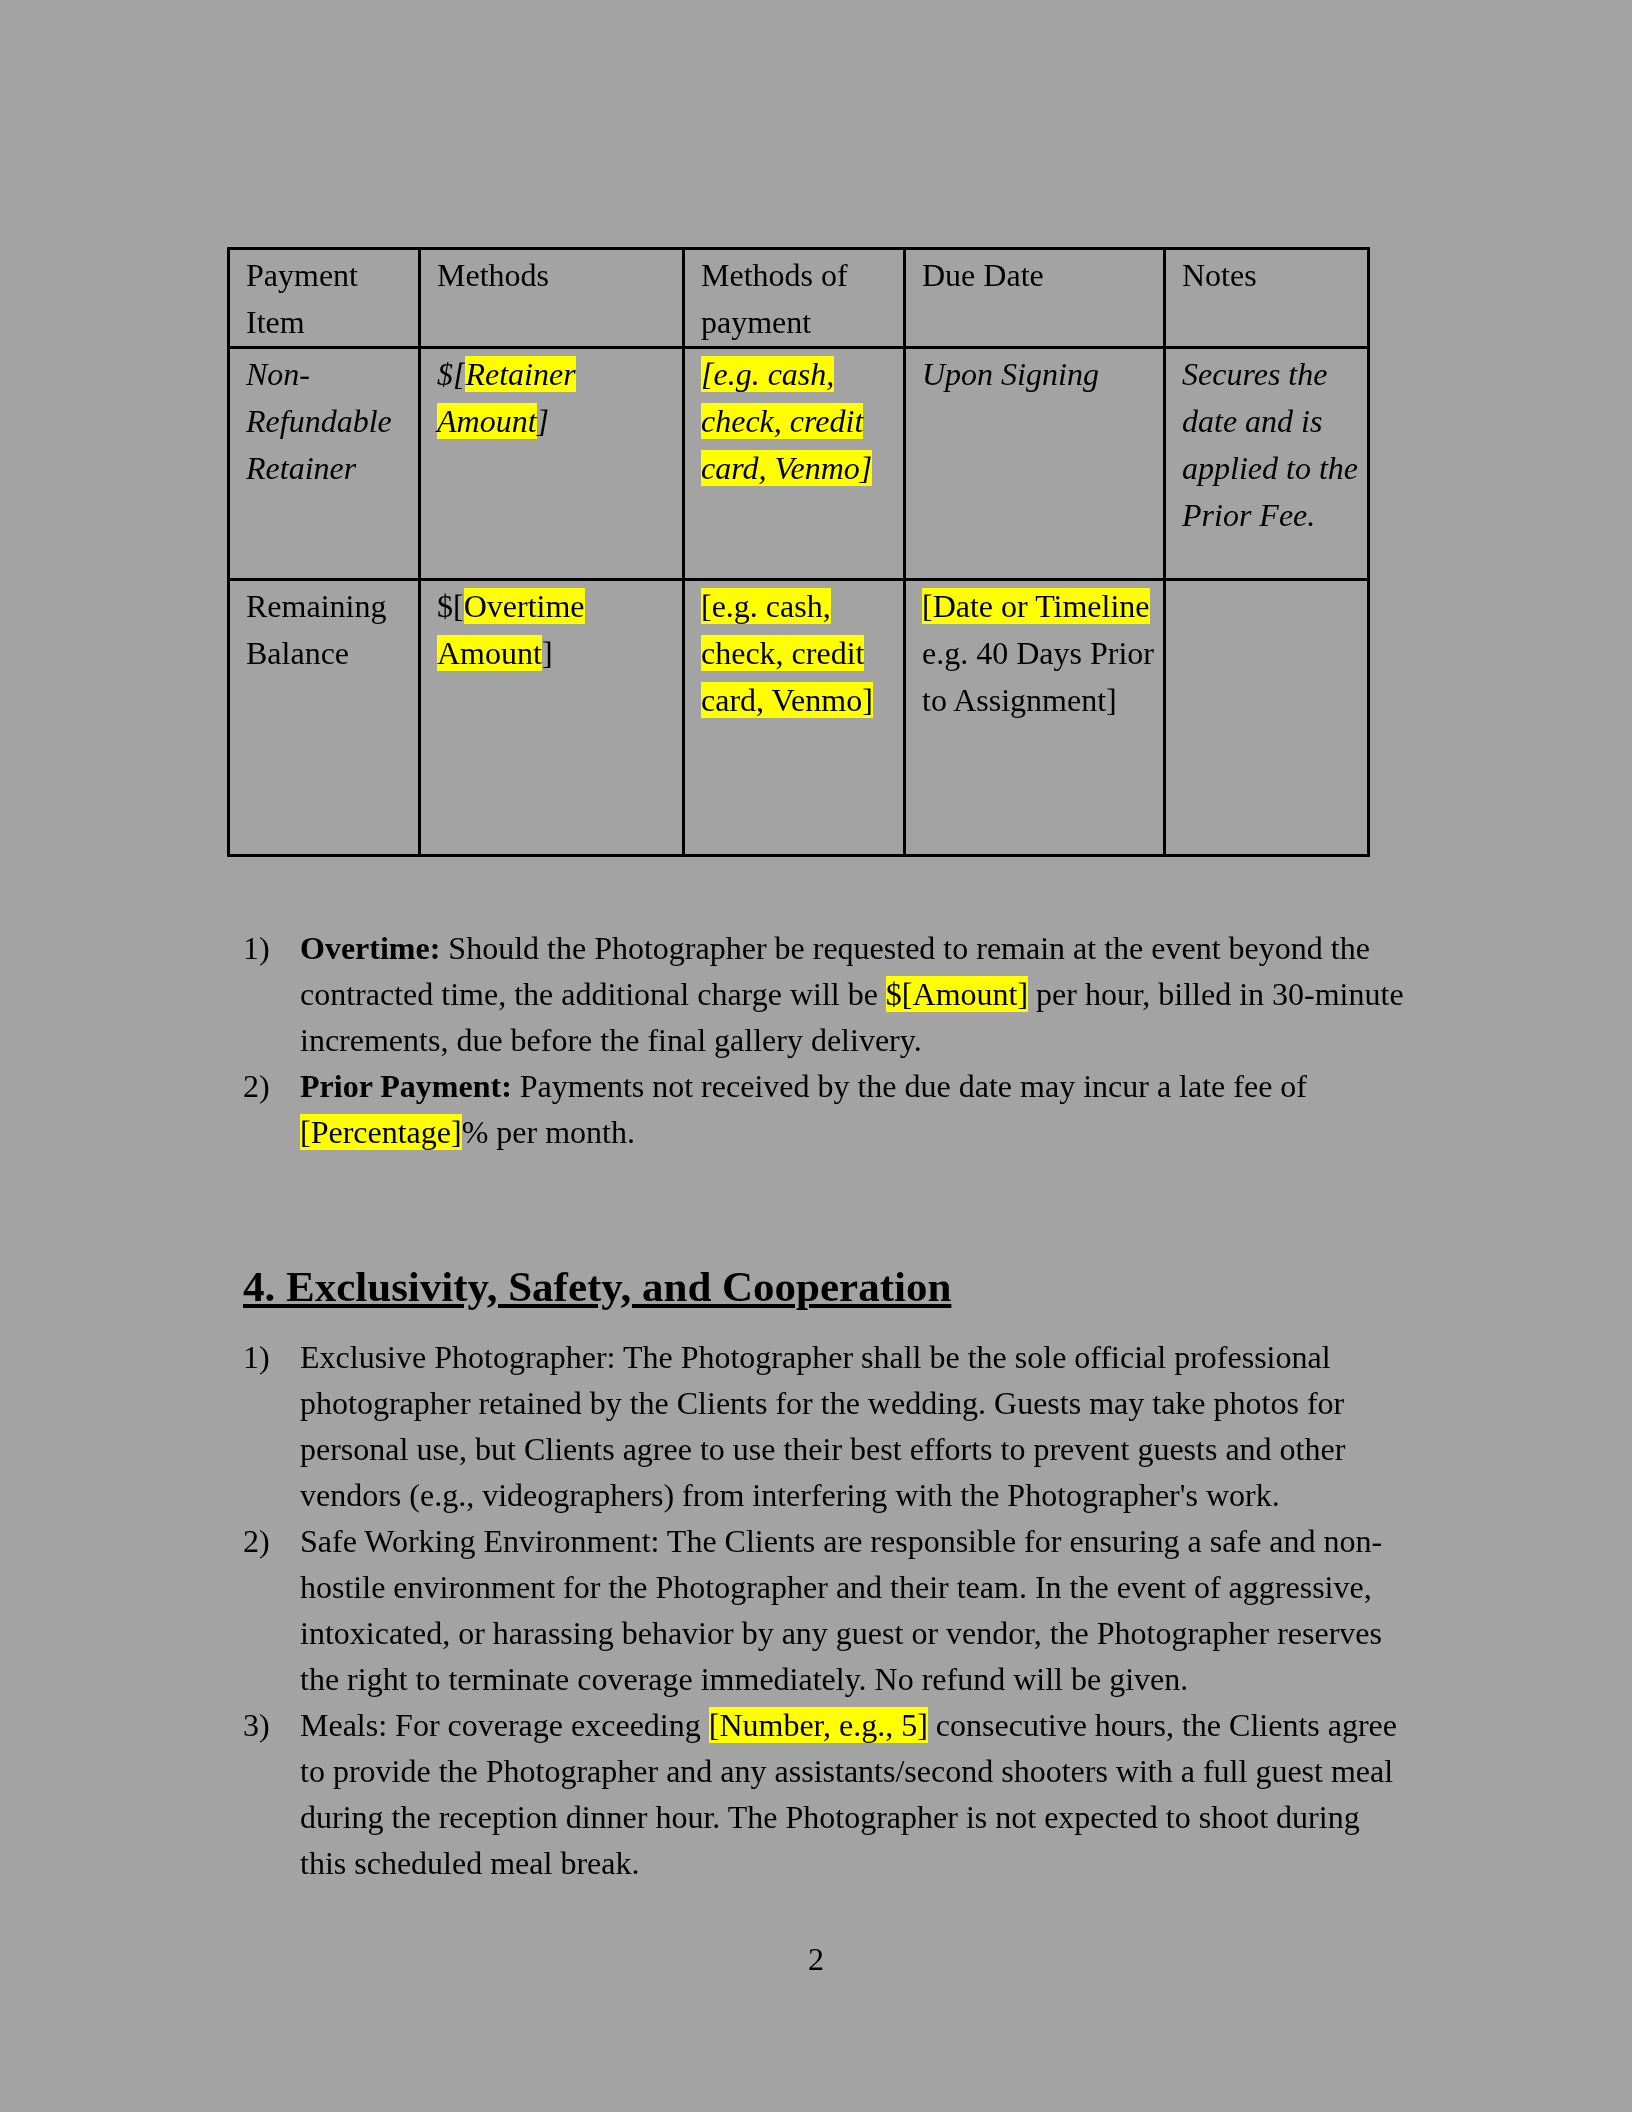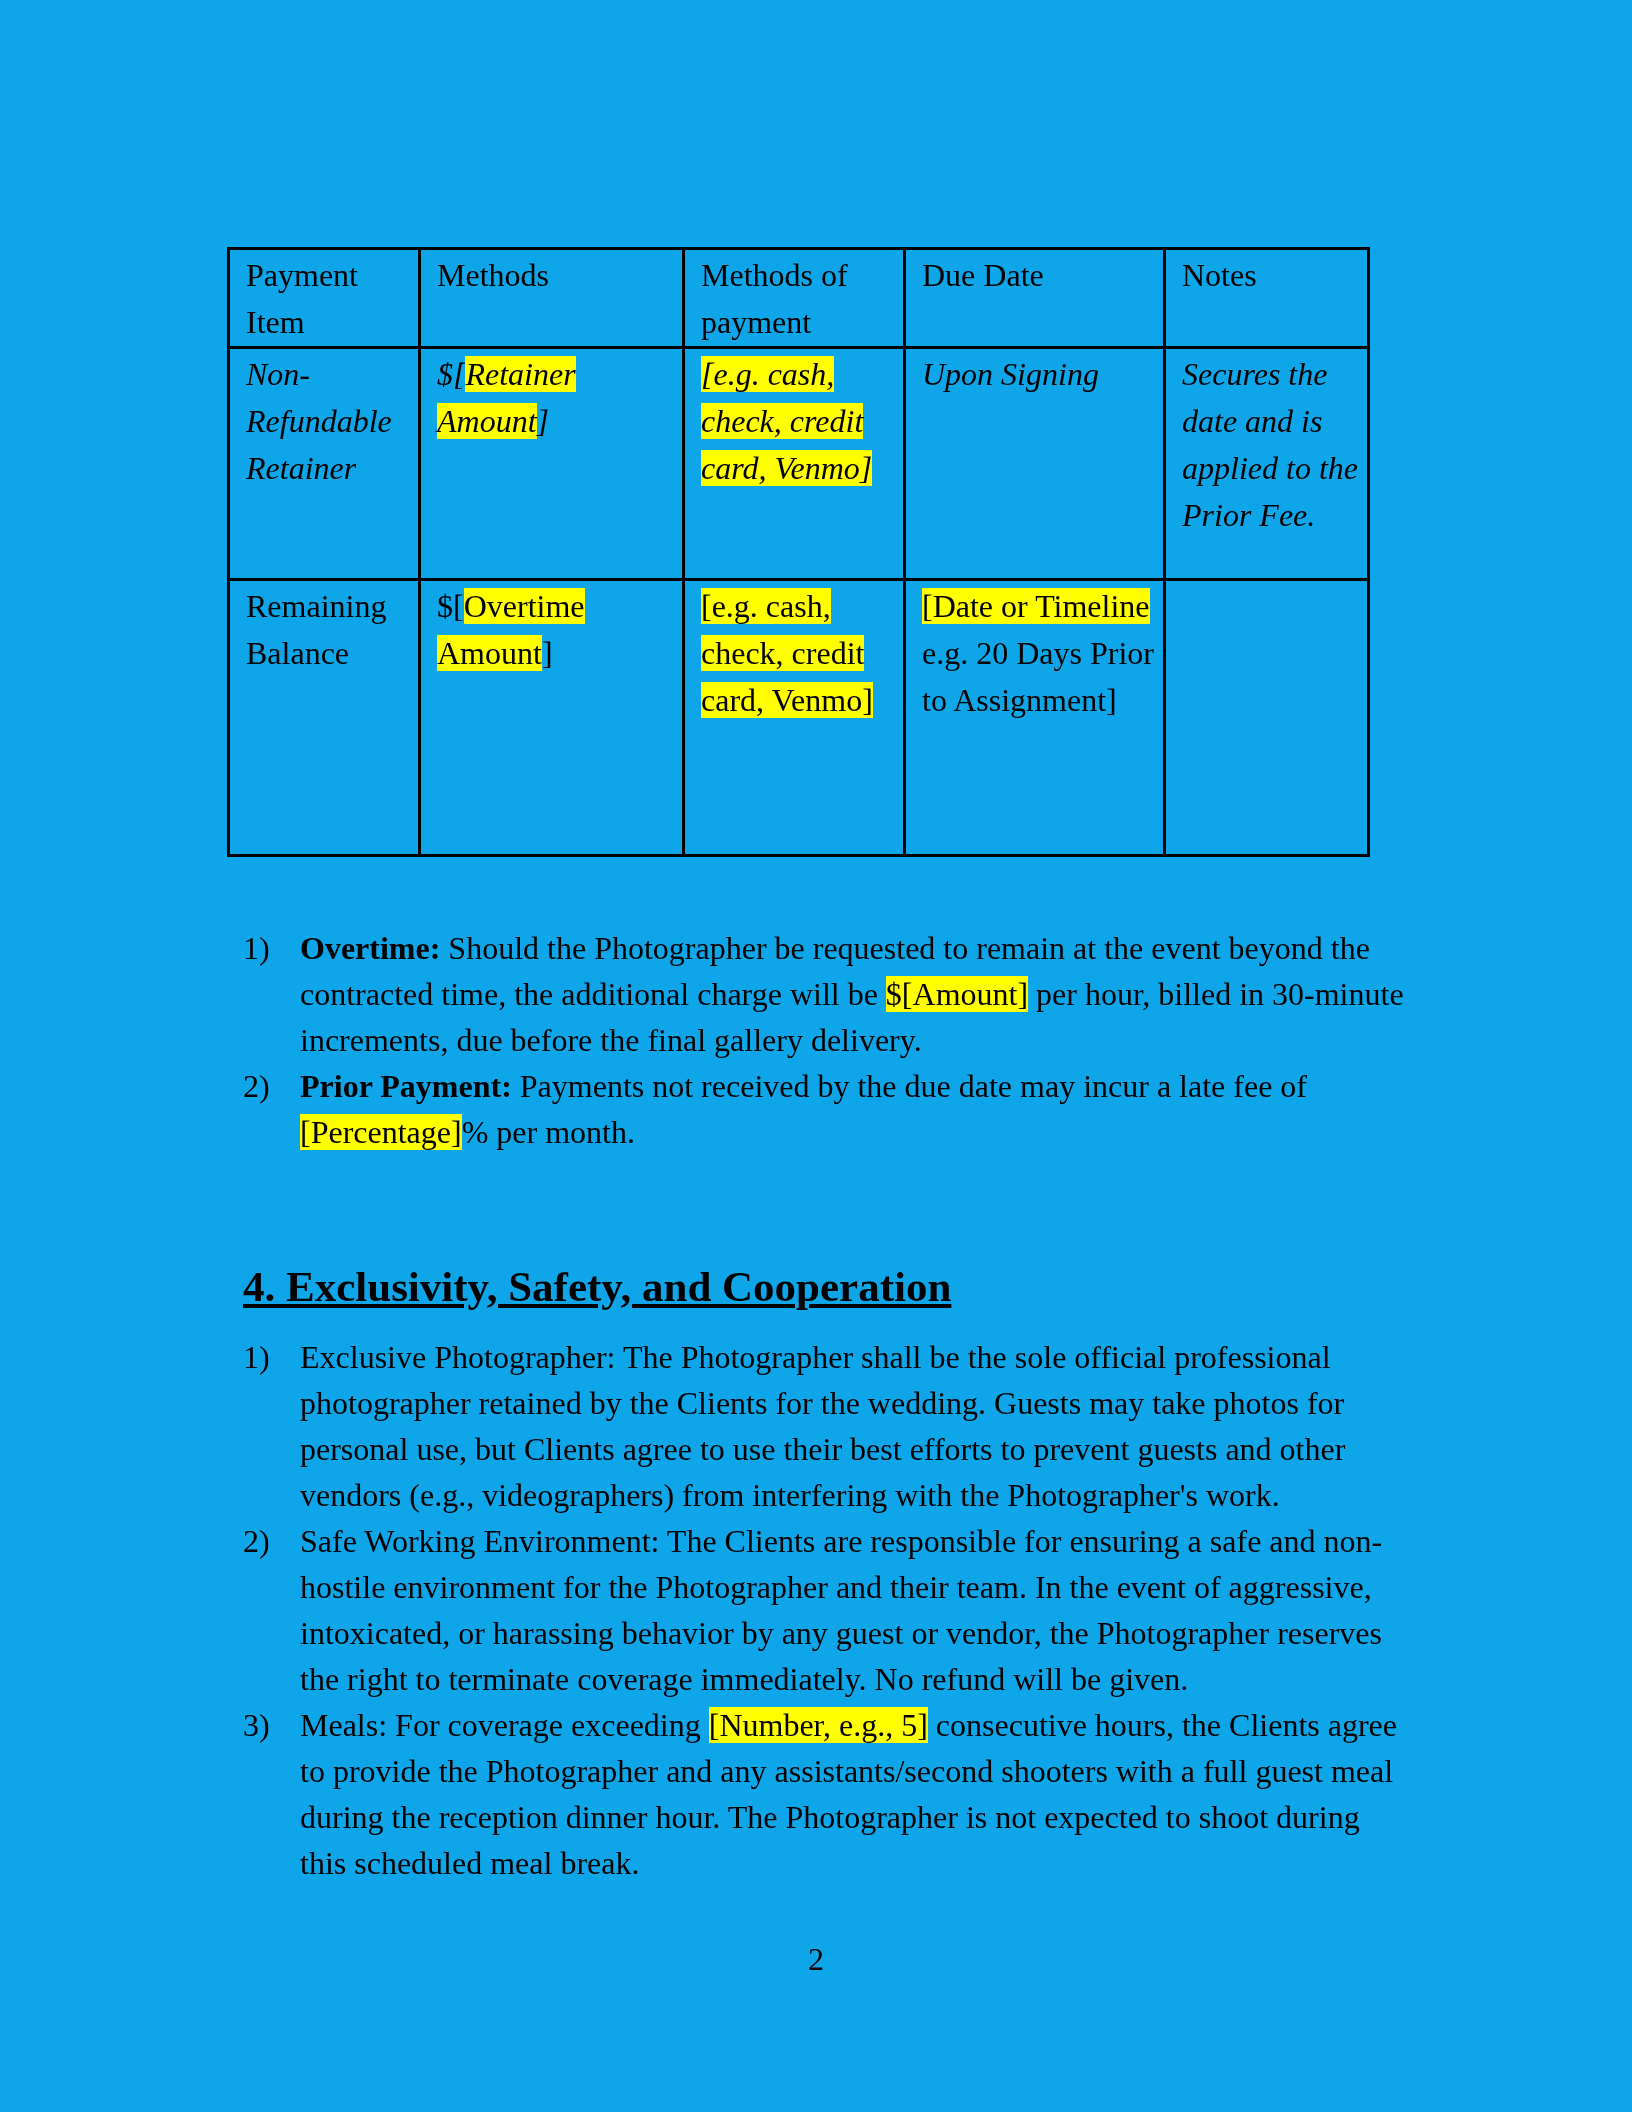--- a/index.html
+++ b/index.html
@@ -1,18 +1,18 @@
 <!DOCTYPE html>
 <html><head>
 <meta charset="utf-8">
 <style>
   html,body { margin:0; padding:0; background:#e5e5e5; }
   .page {
     position:relative; width:1632px; height:2112px; margin:0 auto;
-    background:#0ea5e9; color:#000;
+    background:#a3a3a3; color:#000;
     font-family:"Liberation Serif", serif;
     overflow:hidden;
   }
   
   table.pay-table {
     position:absolute; left:227px; top:247px;
     border-collapse:collapse; table-layout:fixed;
     width:1140px; font-size:32px; line-height:47px;
   }
   table.pay-table col.c1 { width:191px; }
@@ -75,21 +75,21 @@
       <td class="pt1">Non-Refundable Retainer</td>
       <td class="pt2"><span>$[</span><mark>Retainer Amount</mark><span>]</span></td>
       <td class="pt2"><mark>[e.g. cash, check, credit card, Venmo]</mark></td>
       <td><span>Upon Signing</span></td>
       <td>Secures the date and is applied to the Prior Fee.</td>
     </tr>
     <tr class="row2">
       <td class="pt2">Remaining Balance</td>
       <td class="pt3"><span>$[</span><mark>Overtime Amount</mark><span>]</span></td>
       <td class="pt3"><mark>[e.g. cash, check, credit card, Venmo]</mark></td>
-      <td class="pt2"><mark>[Date or Timeline</mark><span> e.g. 20 Days Prior to Assignment]</span></td>
+      <td class="pt2"><mark>[Date or Timeline</mark><span> e.g. 40 Days Prior to Assignment]</span></td>
       <td></td>
     </tr>
   </tbody>
     </table>
 
   <div class="num-list list-terms">
     <div class="li">
       <span class="num">1)</span>
       <span class="body"><b>Overtime:</b><span> Should the Photographer be requested to remain at the event beyond the contracted time, the additional charge will be </span><mark>$[Amount]</mark><span> per hour, billed in 30-minute increments, due before the final gallery delivery.</span></span>
     </div>

